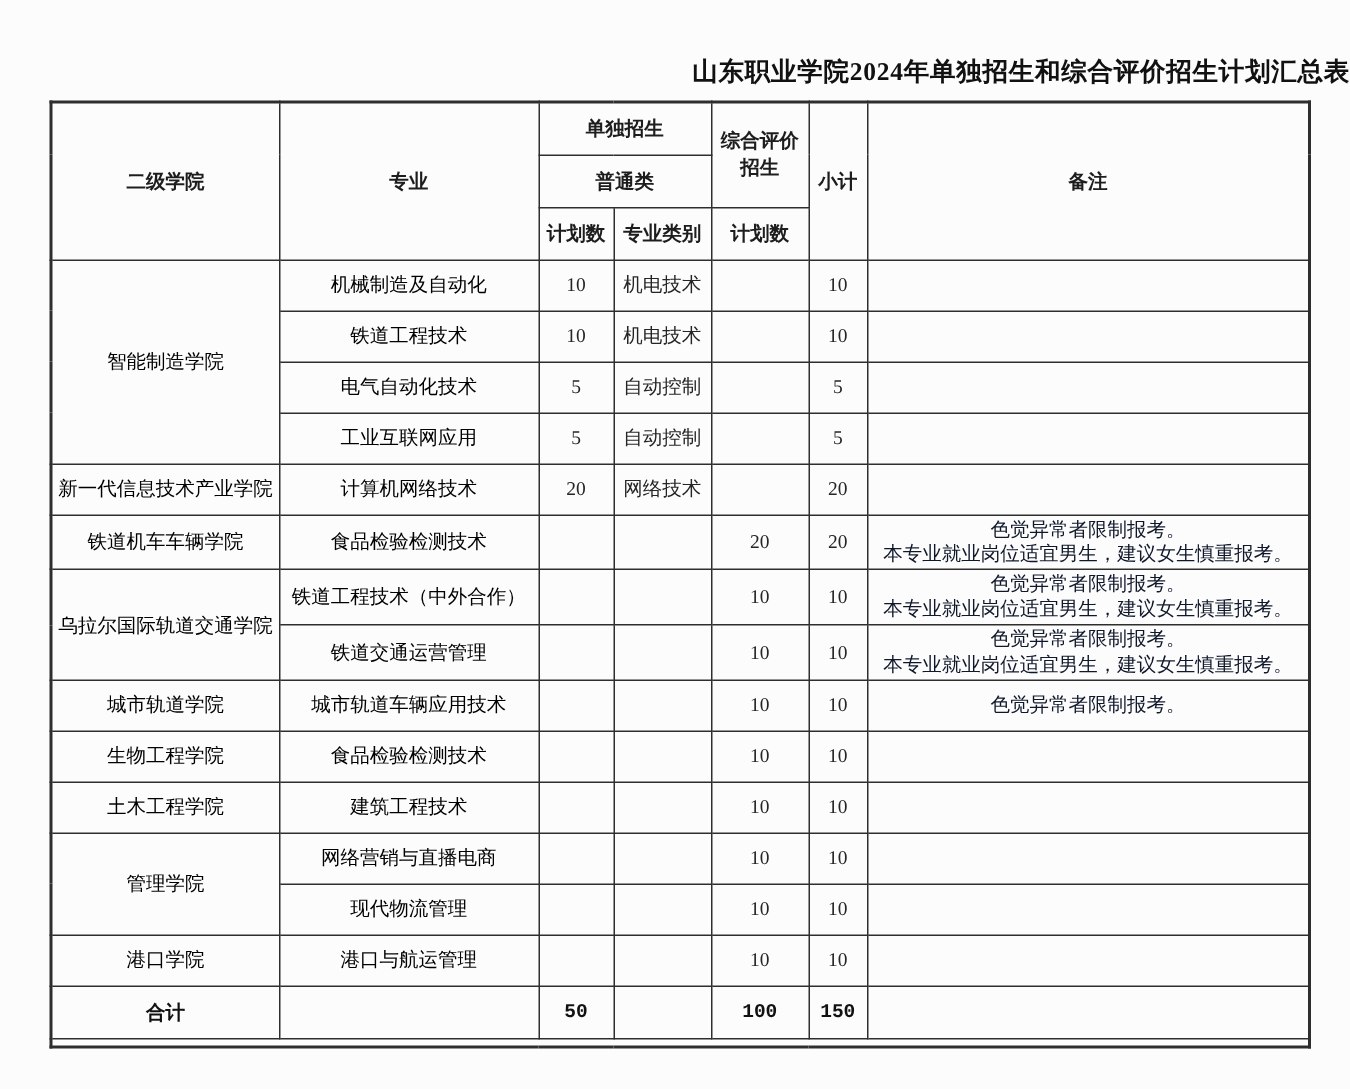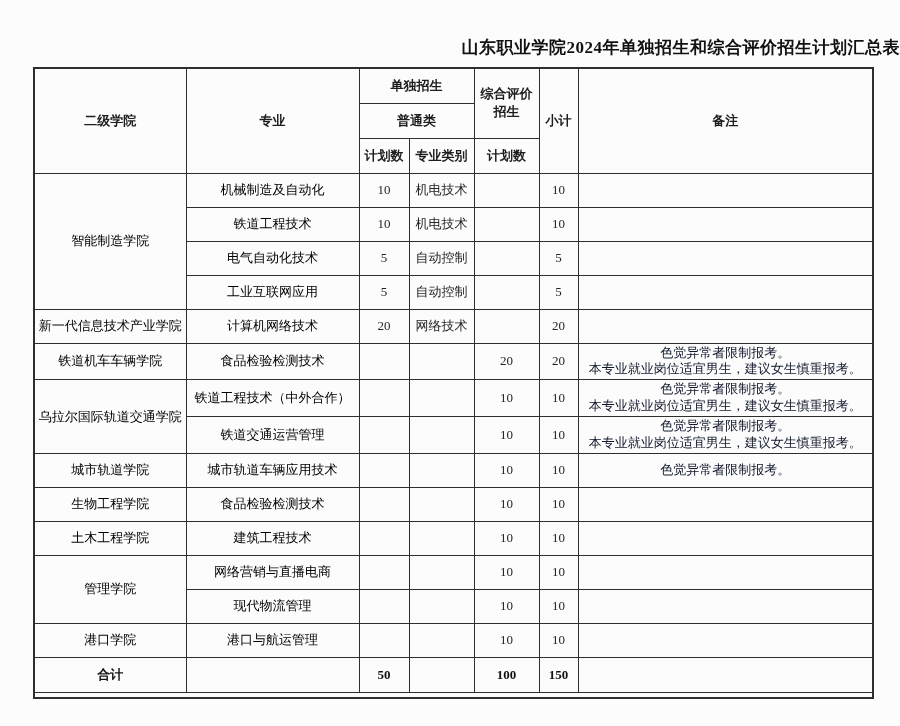--- a/index.html
+++ b/index.html
@@ -46,21 +46,21 @@
     overflow: hidden;
     background: transparent;
   }
   table.summary th {
     font-weight: bold;
     color: #1d1d1d;
   }
   tr.hdr-row { height: 35px; }
   tbody tr.data-row { height: 34px; }
   tr.total-row { height: 35px; }
-  tr.total-row td { font-weight: bold; color: #111; }
+  tr.total-row td { font-weight: bold; color: #111; font-family: Liberation Mono, monospace; }
   tr.filler-row { height: 6px; }
   tr.filler-row td { padding: 0; }
   td.col-remark {
     text-align: left;
     font-size: 12.5px;
     line-height: 1.3;
     white-space: pre-line;
     padding: 2px 4px;
     color: #0f172a;
   }

